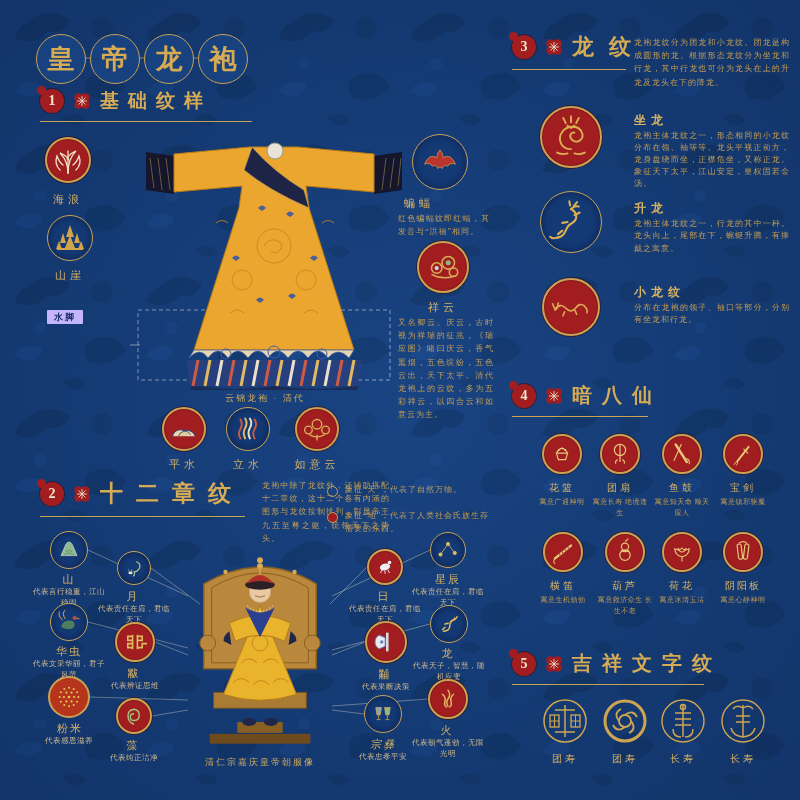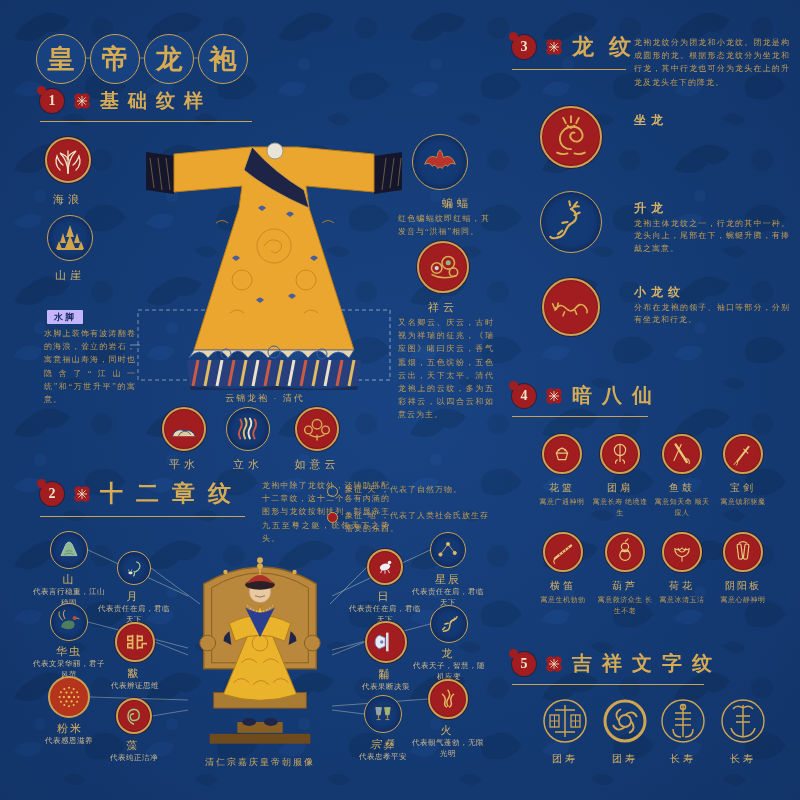--- a/index.html
+++ b/index.html
@@ -135,21 +135,20 @@
       <path d="M20 17 L25 30 H15 Z"></path>
           <path d="M9 23 L12 31 H6 Z"></path>
           <path d="M31 23 L34 31 H28 Z"></path>
       <rect x="7" y="30" width="26" height="2"></rect>
         </g>
       </svg>
   </div>
   <div class="abs z lbl" style="left:46px;top:268px;width:48px;">山崖</div>
 
   <div class="abs z" style="left:47px;top:306px;"><span class="tag">水脚</span></div>
-  <div class="abs z desc" style="left:44px;top:327px;width:92px;">水脚上装饰有波涛翻卷的海浪，耸立的岩石，寓意福山寿海，同时也隐含了“江山一统”和“万世升平”的寓意。</div>
 
   <svg class="abs z" style="left:146px;top:128px;" width="256" height="266" viewBox="0 0 256 266">
     <polygon points="0,24 28,28 28,66 0,62" fill="#15152c"></polygon>
     <polygon points="228,28 256,24 256,62 228,66" fill="#15152c"></polygon>
     <path d="M4 30 l4 30 M12 30 l4 32 M20 30 l4 32 M236 62 l4 -32 M244 60 l4 -30 M252 58 l3 -28" stroke="#8a7a4a" stroke-width="0.7" fill="none"></path>
     <polygon points="28,26 104,19 152,19 228,26 228,64 160,58 163,80 208,222 48,222 93,80 96,58 28,64" fill="#eaa62e" stroke="#b97c16" stroke-width="1"></polygon>
     <path d="M106 19 Q128 44 158 62 L163 80 Q122 62 98 42 Z" fill="#1e2446" stroke="#c9a254" stroke-width="0.8"></path>
     <circle cx="129" cy="23" r="8" fill="#e9e4d8" stroke="#9a9a8a" stroke-width="1"></circle>
     <g fill="none" stroke="#c8821d" stroke-width="1" opacity="0.85">
       <circle cx="128" cy="118" r="17"></circle>
@@ -191,21 +190,21 @@
     </g>
     <path d="M44 258 q43 6 84 0 q43 6 84 0 l-1 4 H45 Z" fill="#1a2c56"></path>
   </svg>
   <div class="abs z cap" style="left:180px;top:392px;width:170px;">云锦龙袍 · 清代</div>
 
   <div class="abs z cir navy" style="left:412px;top:134px;width:56px;height:56px;">
     <svg width="44" height="44" viewBox="0 0 40 40">
         <path d="M6 22 Q10 12 17 16 Q18 10 20 9 Q22 10 23 16 Q30 12 34 22 Q29 20 27 24 Q24 21 22 26 Q20 23 18 26 Q16 21 13 24 Q11 20 6 22 Z" fill="#b8342c" stroke="#d8ab54" stroke-width="0.6"></path>
       </svg>
   </div>
-  <div class="abs z lbl" style="left:432px;top:196px;width:50px;">蝙蝠</div>
+  <div class="abs z lbl" style="left:394px;top:196px;width:50px;">蝙蝠</div>
   <div class="abs z desc" style="left:398px;top:212px;width:92px;">红色蝙蝠纹即红蝠，其发音与“洪福”相同。</div>
 
   <div class="abs z cir red" style="left:417px;top:241px;width:52px;height:52px;">
     <svg width="42" height="42" viewBox="0 0 40 40">
         <g fill="none" stroke="#d8ab54" stroke-width="1.5">
       <circle cx="14" cy="21" r="5"></circle>
           <circle cx="25" cy="16" r="6"></circle>
           <circle cx="30" cy="25" r="4"></circle>
       <path d="M9 27 q11 6 24 1"></path>
         </g>
@@ -459,20 +458,21 @@
         <g fill="none" stroke="#dcae52" stroke-width="2.2" stroke-linecap="round">
       <path d="M30 44 C18 44 14 32 20 24 C26 16 40 16 43 26 C45 34 36 38 31 33 C27 29 30 24 34 25"></path>
       <path d="M24 14 l-3 -6 M30 13 v-7 M36 14 l3 -6"></path>
           <path d="M26 17 q4 4 8 0"></path>
       <path d="M14 48 q6 3 12 1 M46 48 q-6 3 -12 1"></path>
         </g>
       <circle cx="30" cy="19" r="1.4" fill="#dcae52"></circle>
       </svg>
   </div>
   <div class="abs z itemtitle" style="left:634px;top:112px;">坐龙</div>
+  <div class="abs z desc" style="left:634px;top:130px;width:156px;line-height:1.5;">龙袍主体龙纹之一，形态相同的小龙纹分布在领、袖等等。龙头平视正前方，龙身盘绕而坐，正襟危坐，又称正龙。象征天下太平，江山安定，皇权固若金汤。</div>
 
   <div class="abs z cir navy" style="left:540px;top:191px;width:62px;height:62px;">
     <svg width="52" height="52" viewBox="0 0 60 60">
         <g fill="none" stroke="#dcae52" stroke-width="2.4" stroke-linecap="round">
       <path d="M14 48 C26 46 22 36 30 32 C40 27 36 18 30 15"></path>
       <path d="M30 15 q4 -4 9 -3 M33 12 l4 -5 M29 11 l-1 -5"></path>
       <path d="M20 40 l-5 4 M26 30 l-6 1 M34 22 l6 -3"></path>
       <path d="M14 48 q-5 2 -8 -1"></path>
         </g>
       </svg>

